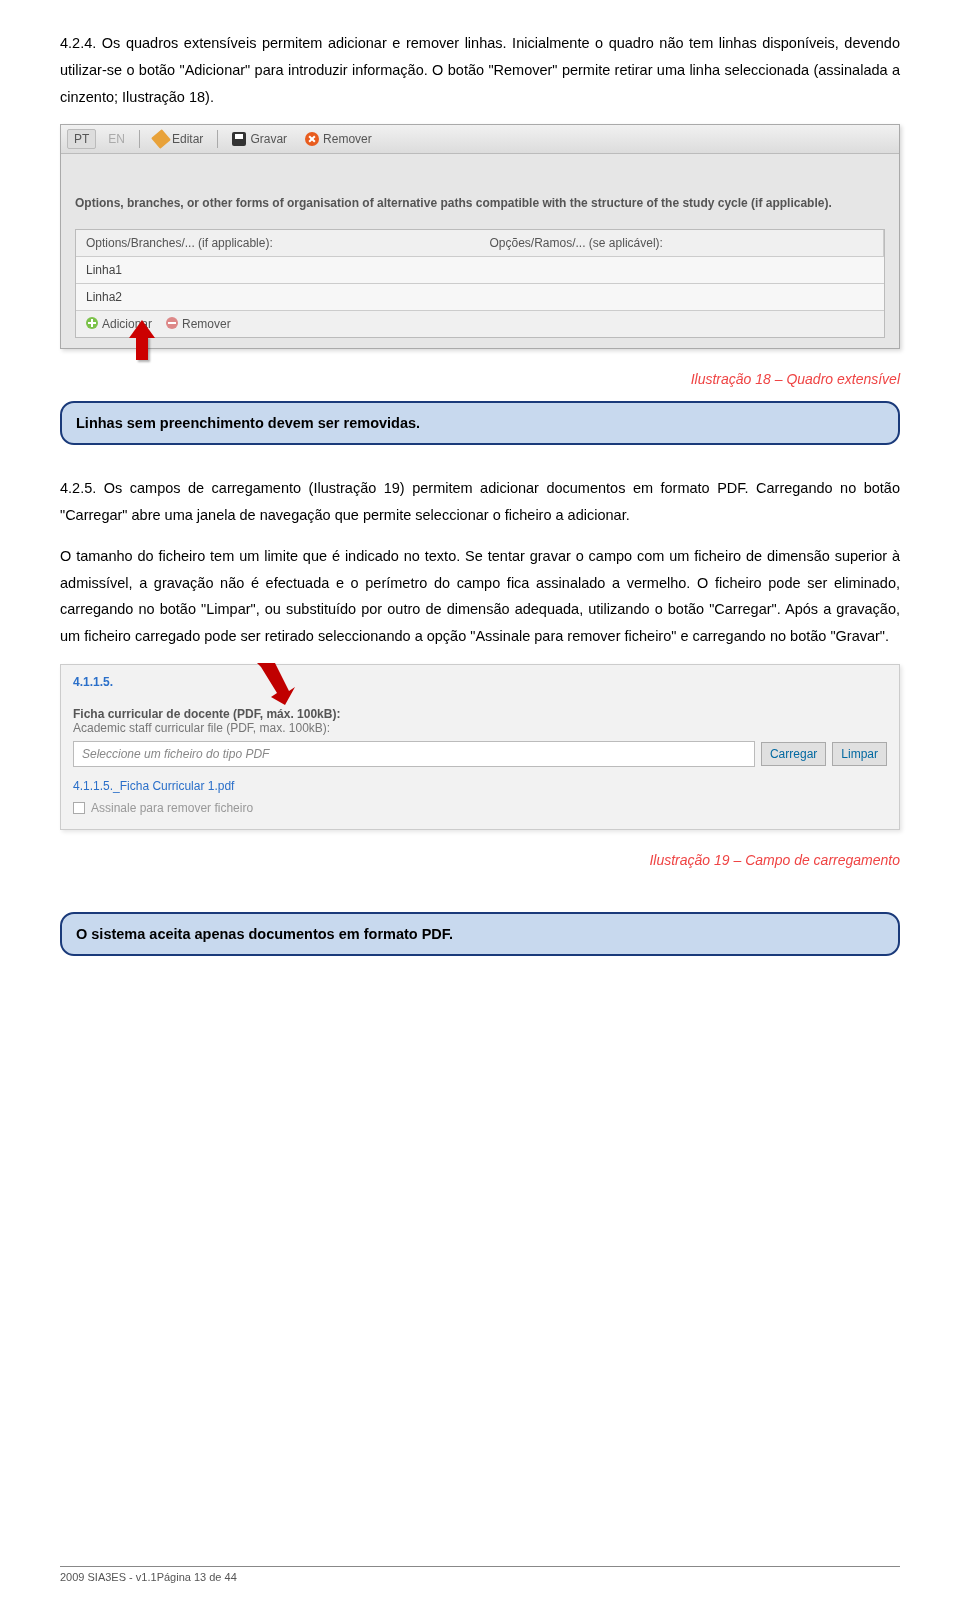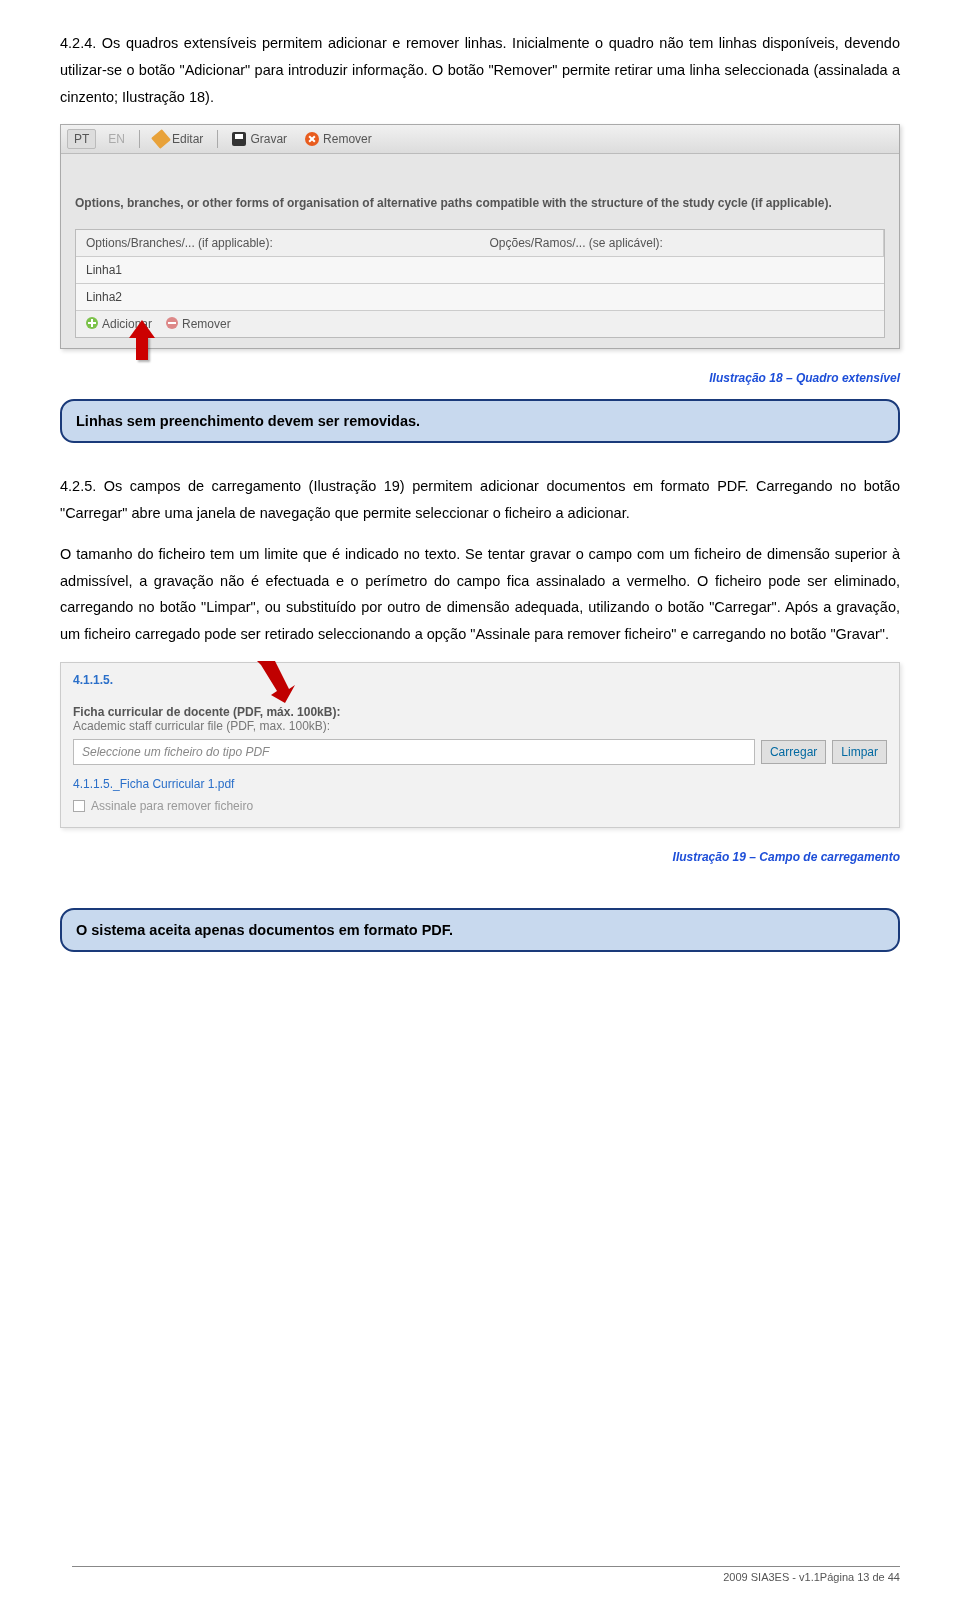--- a/index.html
+++ b/index.html
@@ -54,21 +54,21 @@
   .icon-plus::before,.icon-plus::after{content:"";position:absolute;background:#fff;}
   .icon-plus::before{left:5px;top:2px;width:2px;height:8px;}
   .icon-plus::after{left:2px;top:5px;width:8px;height:2px;}
   .icon-minus{width:12px;height:12px;background:#d88;border-radius:50%;position:relative;}
   .icon-minus::after{content:"";position:absolute;left:2px;top:5px;width:8px;height:2px;background:#fff;}
   .red-arrow-up {
     position:absolute; left:68px; bottom:-18px; width:26px; height:46px;
   }
   .red-arrow-up .shaft{position:absolute;left:7px;top:16px;width:12px;height:24px;background:#c00;box-shadow:2px 2px 2px rgba(0,0,0,.3);}
   .red-arrow-up .head{position:absolute;left:0;top:0;width:0;height:0;border-left:13px solid transparent;border-right:13px solid transparent;border-bottom:18px solid #c00;}
-  .caption { text-align:right; color:#1d4ed8; font-style:italic; font-weight:bold; font-size:12px; margin:22px 0 14px 0;}
+  .caption { text-align:right; color:#ef4444; font-style:italic; font-weight:normal; font-size:14px; margin:22px 0 14px 0;}
   .caption-left { text-align:right; }
   .info-box {
     border:2px solid #1a3a7a; border-radius:14px; background:#c8d9ee;
     padding:12px 14px; font-size:14.5px; margin-bottom:30px; color:#000;font-weight:bold;
   }
   .screenshot2 {
     border:1px solid #ccc; background:#f2f2f2; padding:0; margin:6px 0 10px 0;
     box-shadow:2px 2px 4px rgba(0,0,0,0.1); font-size:12px; position:relative;
   }
   .s2-inner{padding:10px 12px 14px 12px;}
@@ -79,23 +79,23 @@
   .s2-input{flex:1; background:#fff; border:1px solid #bbb; padding:5px 8px; color:#888; font-style:italic; font-size:12px;}
   .s2-btn{background:#e0e0e0;border:1px solid #aaa;padding:4px 8px;color:#0369a1;font-size:12px;}
   .s2-link{color:#2a6fc9; margin-top:12px; font-size:12px;}
   .s2-check{display:flex;align-items:center;gap:6px;color:#999;font-size:12px;margin-top:8px;}
   .s2-check .box{width:12px;height:12px;border:1px solid #aaa;background:#fff;}
   .red-arrow-diag{
     position:absolute; left:190px; top:-4px; width:44px; height:44px;
   }
   .red-arrow-diag svg{width:100%;height:100%;}
   .footer{
-    position:absolute; left:72px; right:60px; bottom:18px;
+    position:absolute; left:60px; right:60px; bottom:18px;
     border-top:1px solid #888; padding-top:4px;
-    display:flex; justify-content:flex-end; font-size:11px; color:#555;
+    display:flex; justify-content:flex-start; font-size:11px; color:#555;
   }
 </style>
 </head>
 <body>
 
 <p class="para">4.2.4.   Os quadros extensíveis permitem adicionar e remover linhas. Inicialmente o quadro não tem linhas disponíveis, devendo utilizar-se o botão "Adicionar" para introduzir informação. O botão "Remover" permite retirar uma linha seleccionada (assinalada a cinzento; Ilustração 18).</p>
 
 <div class="screenshot1">
   <div class="toolbar">
     <span class="tb-btn" style="background:#ddd;border:1px solid #bbb;border-radius:2px;">PT</span>

